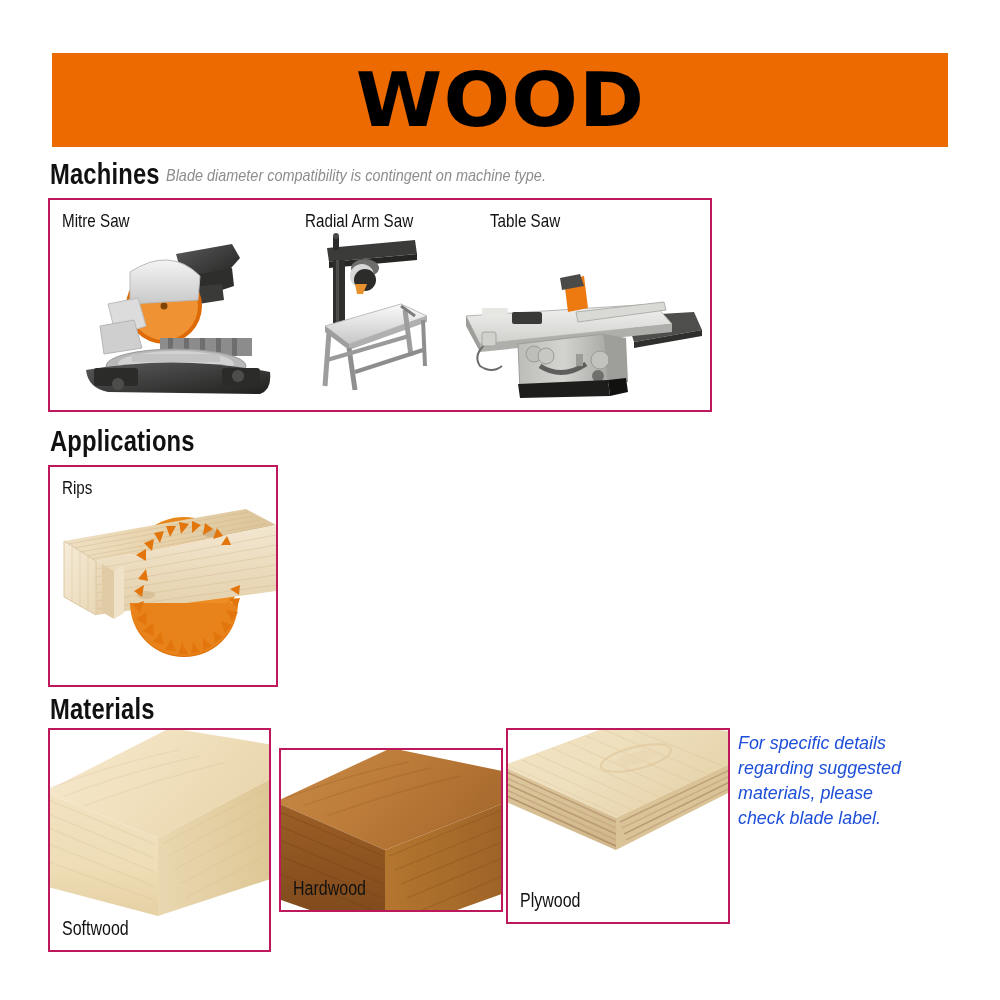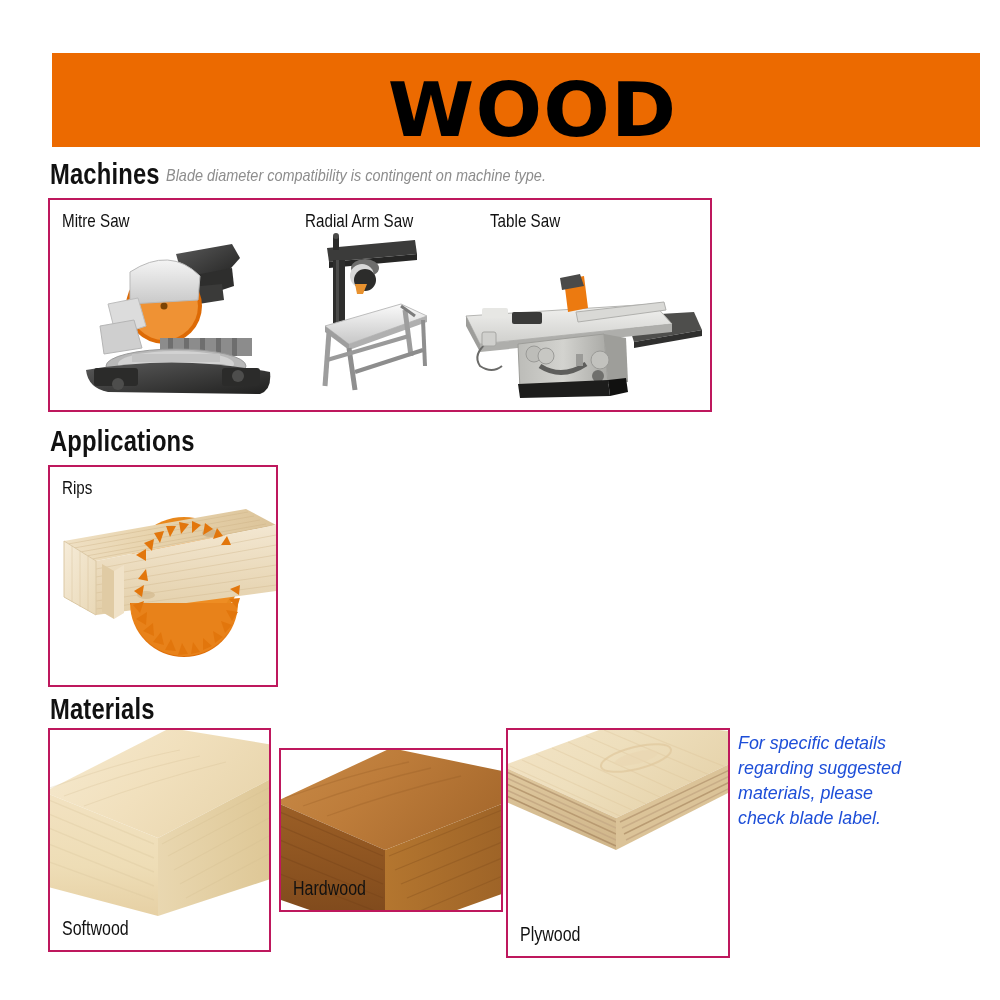--- a/index.html
+++ b/index.html
@@ -8,21 +8,21 @@
     width:1000px;height:1000px;background:#ffffff;
     font-family:"Liberation Sans", sans-serif;
     overflow:hidden;position:relative;
   }
   .page{position:absolute;inset:0;background:#fff;}
 
   
   .header-bar{
     position:absolute;left:52px;top:53px;width:896px;height:94px;
     background:var(--brand,#EC6A00);
-    display:flex;align-items:flex-end;justify-content:center;padding-left:32px;
+    display:flex;align-items:center;justify-content:center;
   }
   .header-title{
     font-family:"DejaVu Sans", sans-serif;
     font-weight:bold;
     font-size:74px;
     line-height:74px;
     color:#000;
     letter-spacing:1px;
     transform:scaleX(1.06);
   }
@@ -64,21 +64,21 @@
     position:absolute;
     border:2px solid #be185d;
     background:#fff;
     box-sizing:border-box;
     overflow:hidden;
   }
   #machines-panel{left:48px;top:198px;width:664px;height:214px;}
   #applications-panel{left:48px;top:465px;width:230px;height:222px;text-decoration:underline;}
   #mat-softwood{left:48px;top:728px;width:223px;height:224px;}
   #mat-hardwood{left:279px;top:748px;width:224px;height:164px;text-align:center;}
-  #mat-plywood{left:506px;top:728px;width:224px;height:230px;padding-left:10px;}
+  #mat-plywood{left:506px;top:728px;width:224px;height:196px;padding-left:10px;}
 
   
   .item-label{
     position:absolute;
     font-family:"Liberation Sans", sans-serif;
     font-size:19px;
     color:#111;
     white-space:nowrap;
     display:inline-block;
     transform:scaleX(.80);

